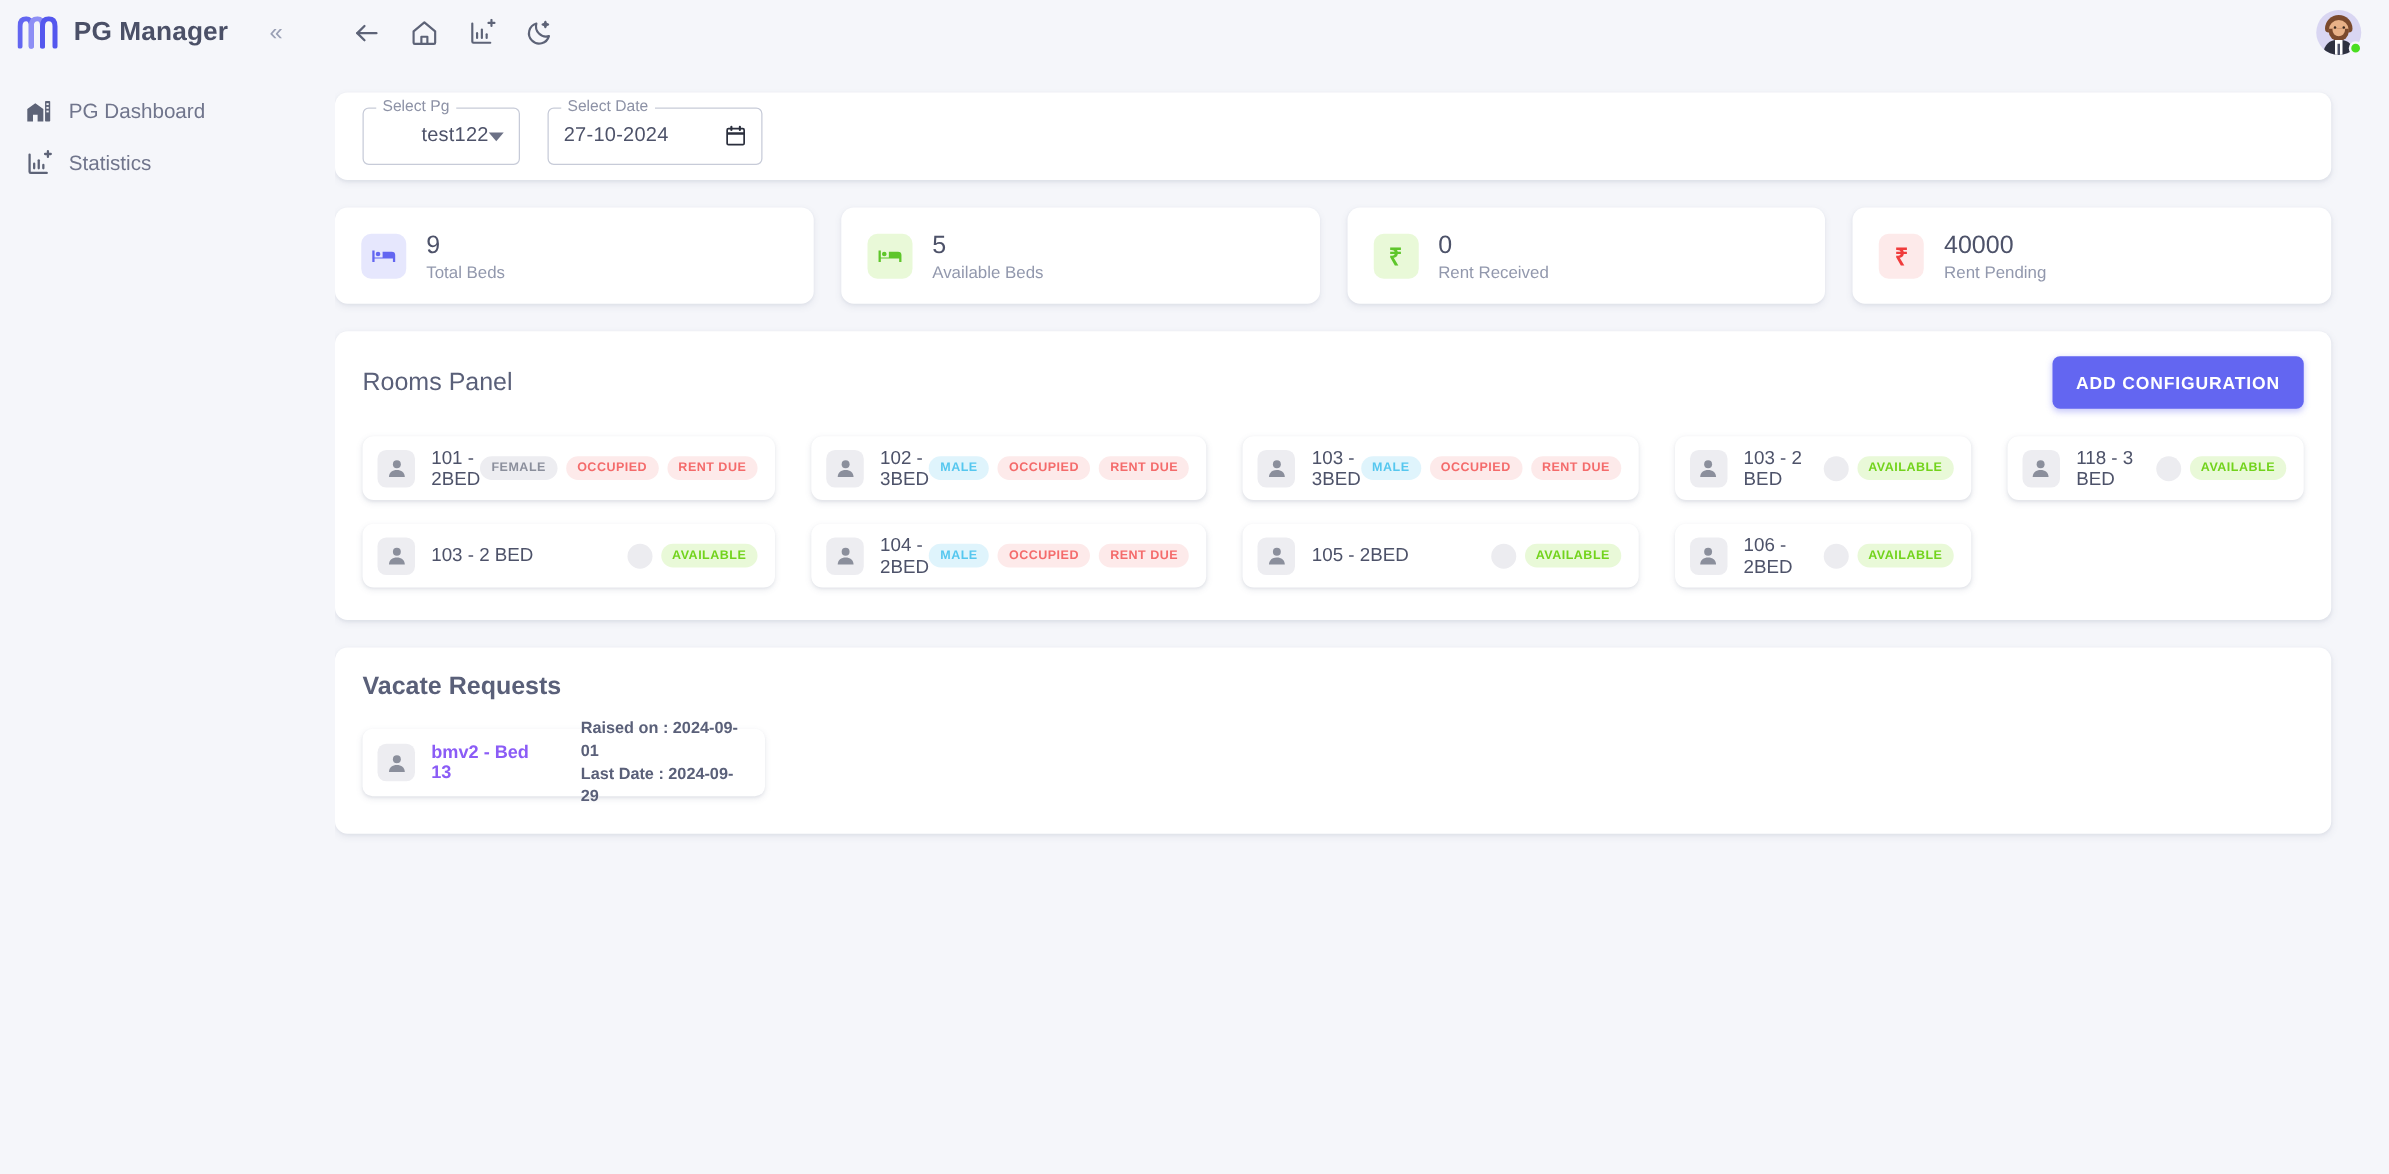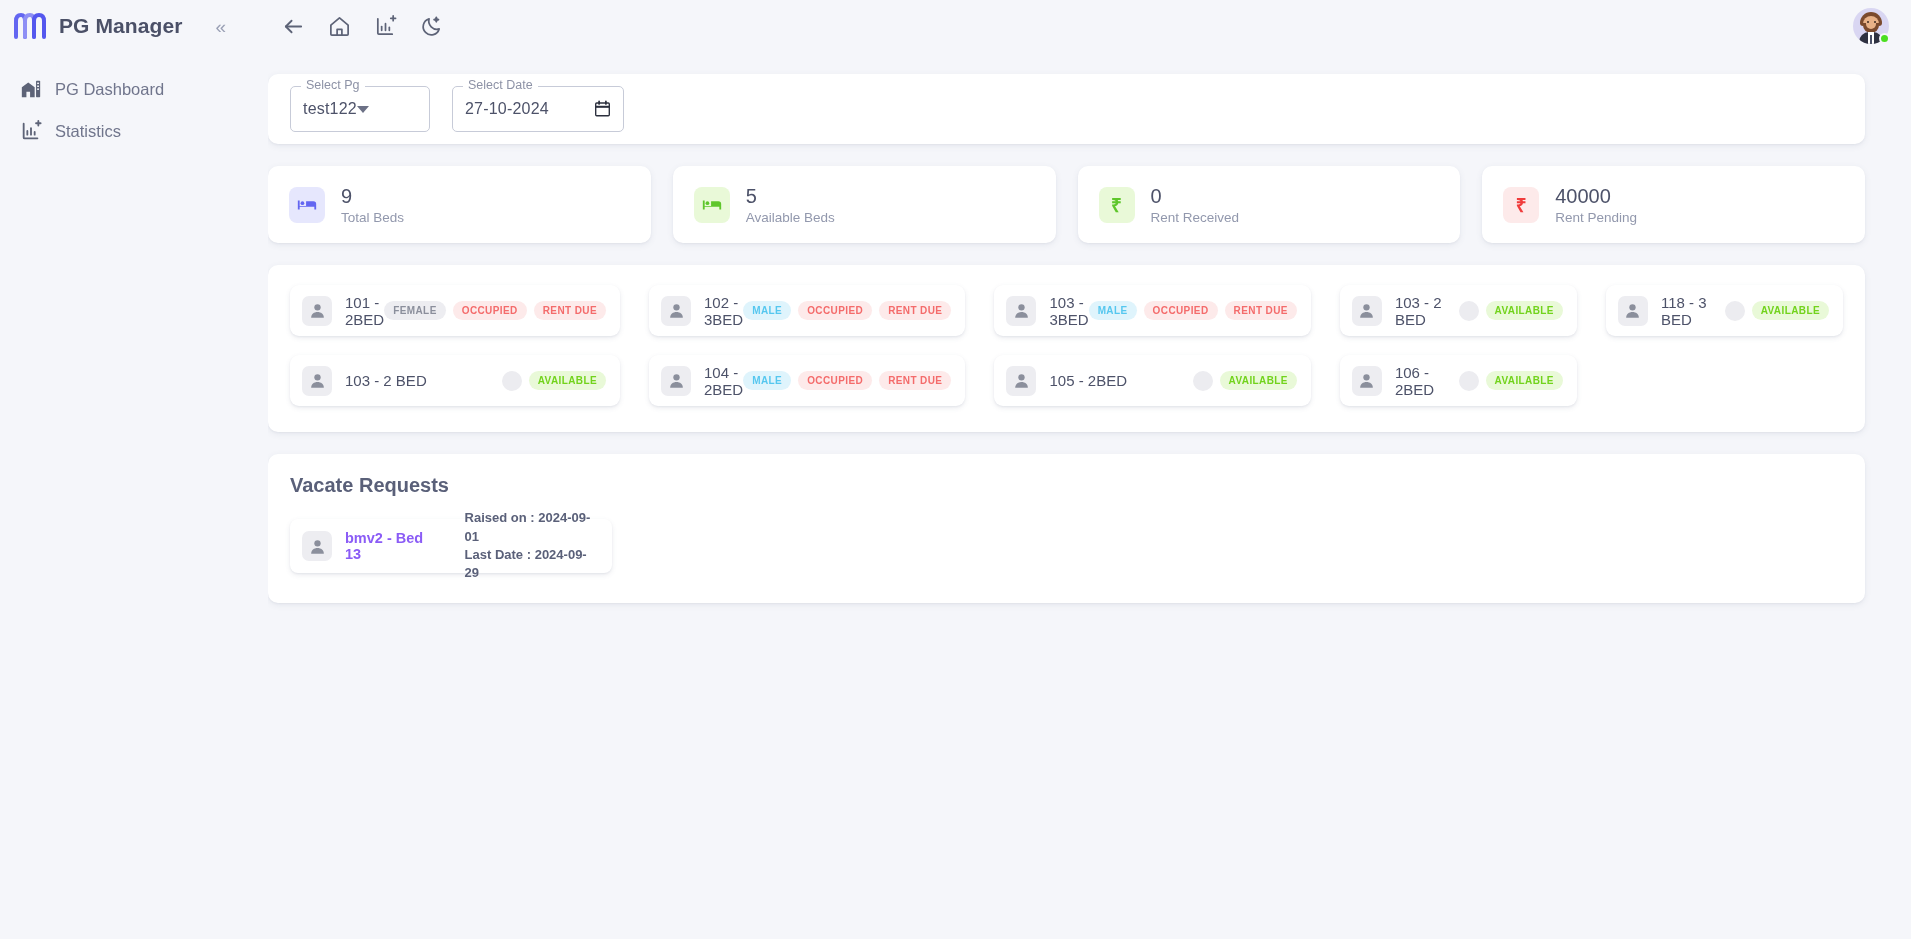--- a/index.html
+++ b/index.html
@@ -89,21 +89,21 @@
   .field {
     position: relative; border: 1px solid #c7cbd8; border-radius: 5px;
     height: 46px; display: flex; align-items: center; padding: 0 12px;
     background: #fff; cursor: pointer;
   }
   .field-label {
     position: absolute; top: -9px; left: 10px; background: #fff;
     padding: 0 5px; font-size: 12.5px; color: #8d92a6;
   }
   .field-value { font-size: 16px; color: #4d5269; letter-spacing: .2px; }
-  .field.select { width: 140px; justify-content: flex-start; }
+  .field.select { width: 126px; justify-content: flex-end; }
   .caret {
     width: 0; height: 0; border-left: 6px solid transparent;
     border-right: 6px solid transparent; border-top: 7px solid #6c7186;
   }
   .field.date { width: 172px; justify-content: space-between; }
   .cal-icon { width: 17px; height: 18px; color: #2b2f3d; }
 
   
   .stats { display: flex; gap: 22px; margin-bottom: 22px; }
   .stat-card {
@@ -321,20 +321,24 @@
         <div class="card stat-card">
           <div class="stat-icon" style="background: rgb(253, 234, 234); color: rgb(240, 60, 60);">₹</div>
           <div>
             <div class="stat-num">40000</div>
             <div class="stat-lbl">Rent Pending</div>
           </div>
         </div>
       </section>
 
     <section class="card panel">
+      <div class="panel-head">
+        <h2 class="panel-title">Rooms Panel</h2>
+        <button class="btn-primary">ADD CONFIGURATION</button>
+      </div>
       <div class="rooms-grid">
           <div class="room-card">
             <div class="room-av">
               <svg viewBox="0 0 24 24" fill="currentColor">
                 <circle cx="12" cy="8" r="4"></circle>
                 <path d="M4 21c0-4.4 3.6-7 8-7s8 2.6 8 7z"></path>
               </svg>
             </div>
             <div class="room-name">101 - 2BED</div>
             <div class="badges">

